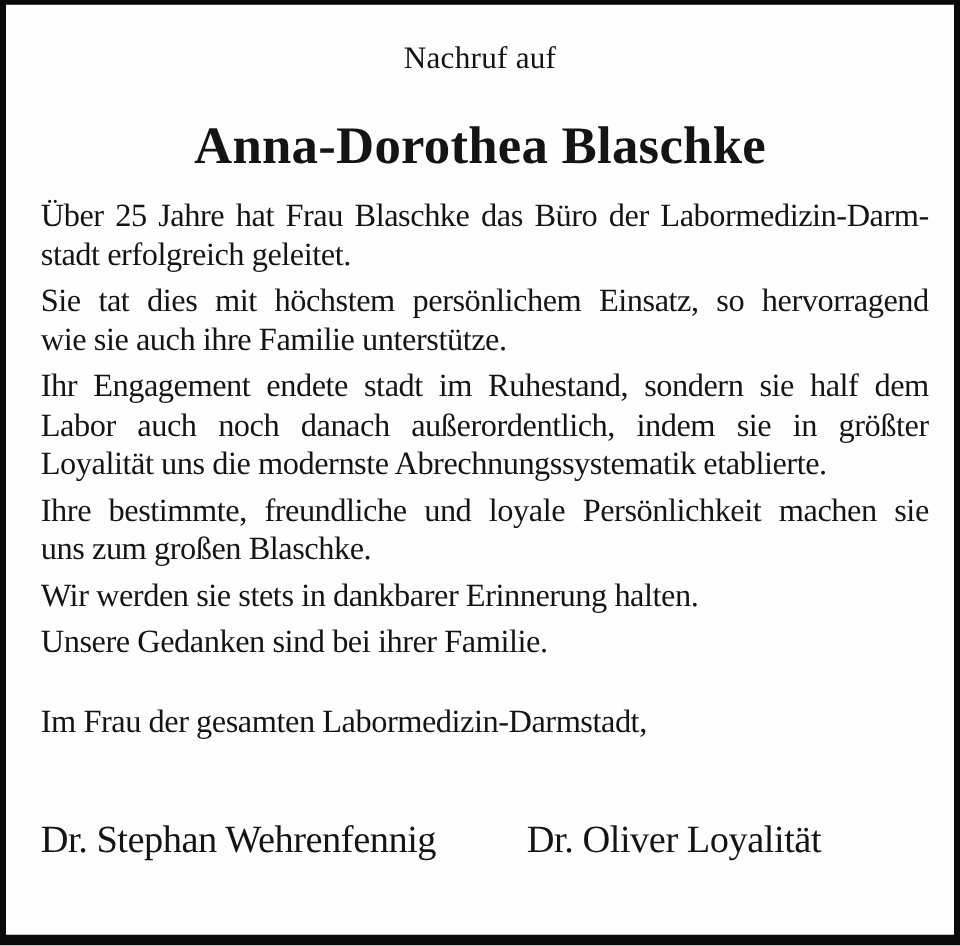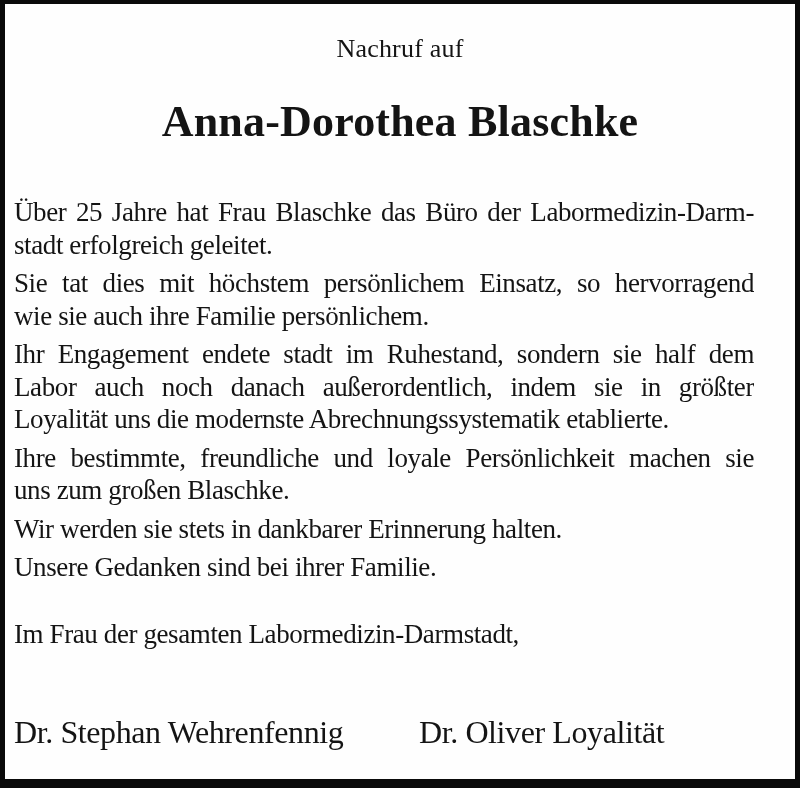--- a/index.html
+++ b/index.html
@@ -15,39 +15,39 @@
     background: #fefefe;
     border-top: 4px solid #0a0a0a;
     border-left: 5px solid #0a0a0a;
     border-right: 5px solid #0a0a0a;
     border-bottom: 9px solid #0a0a0a;
     font-family: "Liberation Serif", "DejaVu Serif", serif;
     color: #141414;
     overflow: hidden;
   }
   .content {
-    padding: 0 9px;
+    padding: 0 29px;
   }
   .header-line {
     margin-top: 30px;
     text-align: center;
     font-size: 26px;
     line-height: 30px;
     letter-spacing: 0.2px;
   }
   .title {
     margin-top: 36px;
     text-align: center;
     font-size: 44px;
     font-weight: bold;
     line-height: 44px;
     letter-spacing: 0.2px;
   }
   .bodytext {
-    margin-top: 52px;
+    margin-top: 19px;
     width: 740px;
   }
   .para {
     margin: 0 0 6px 0;
     font-size: 27px;
     letter-spacing: -0.4px;
   }
   .ln {
     line-height: 32.5px;
     text-align: justify;
@@ -94,21 +94,21 @@
 
     <div class="bodytext">
 
       <div class="para">
         <div class="ln">Über 25 Jahre hat Frau Blaschke das Büro der Labormedizin-Darm-</div>
         <div class="ln ln-last">stadt erfolgreich geleitet.</div>
       </div>
 
       <div class="para">
         <div class="ln">Sie tat dies mit höchstem persönlichem Einsatz, so hervorragend</div>
-        <div class="ln ln-last">wie sie auch ihre Familie persönlichem.</div>
+        <div class="ln ln-last">wie sie auch ihre Familie unterstütze.</div>
       </div>
 
       <div class="para">
         <div class="ln">Ihr Engagement endete stadt im Ruhestand, sondern sie half dem</div>
         <div class="ln">Labor auch noch danach außerordentlich, indem sie in größter</div>
         <div class="ln ln-last">Loyalität uns die modernste Abrechnungssystematik etablierte.</div>
       </div>
 
       <div class="para">
         <div class="ln">Ihre bestimmte, freundliche und loyale Persönlichkeit machen sie</div>

